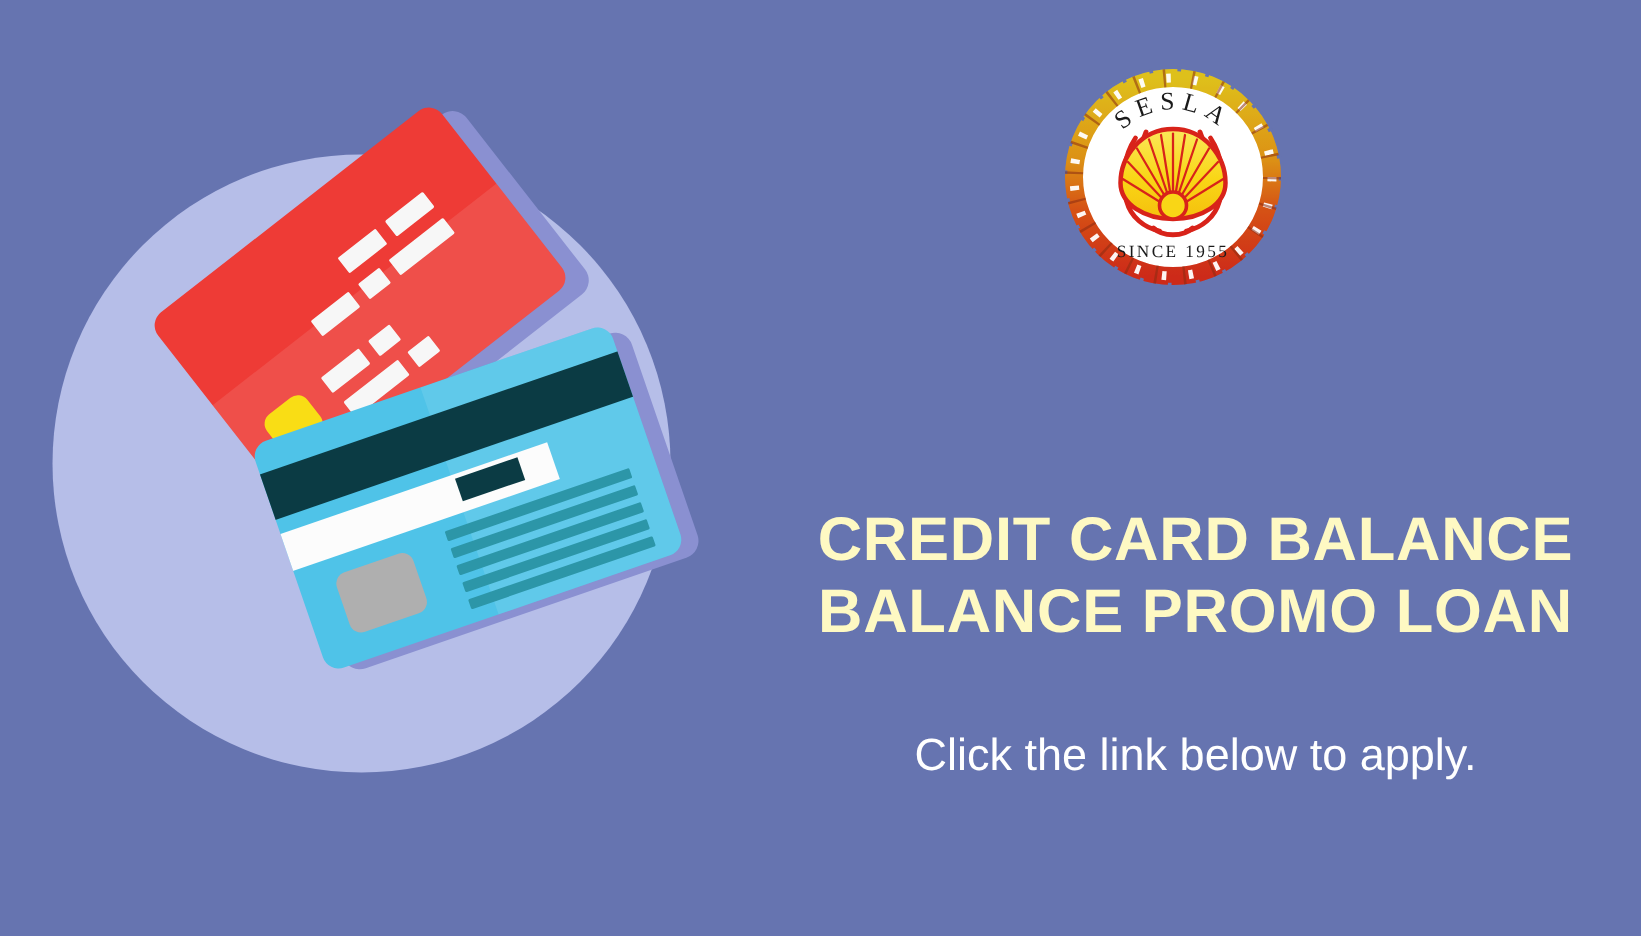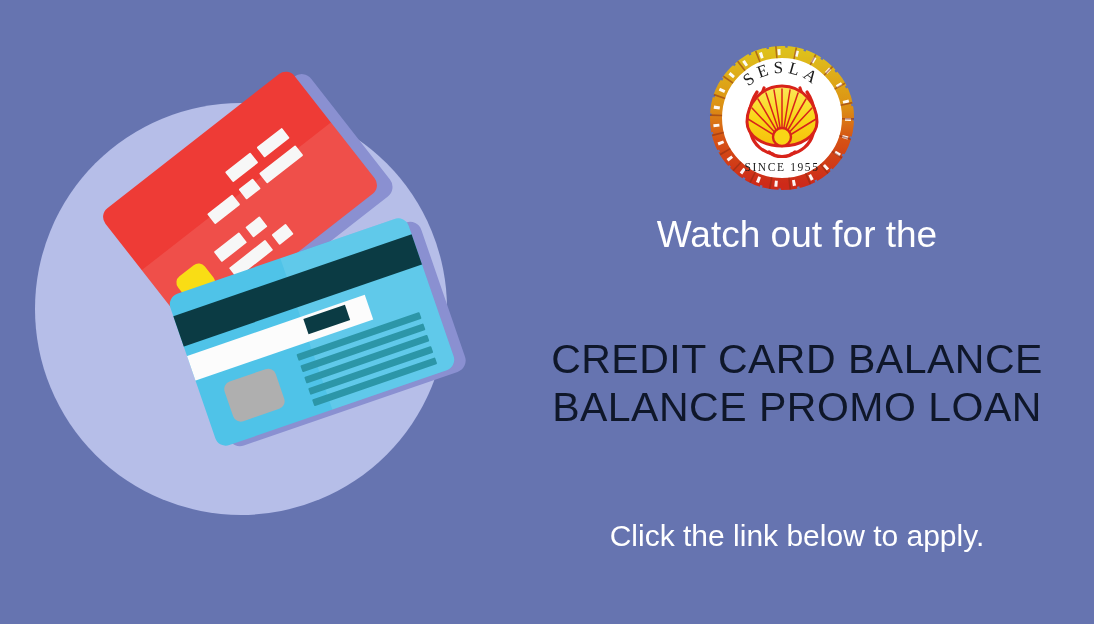--- a/index.html
+++ b/index.html
@@ -189,36 +189,35 @@
     font-weight: 400;
     line-height: 45px;
     letter-spacing: 0px;
   }
   #headline {
     position: absolute;
     left: 0px;
     top: 335px;
     width: 594px;
     text-align: center;
-    color: #0f172a;
+    color: #fef9c3;
     font-size: 41px;
-    font-weight: normal;
+    font-weight: bold;
     line-height: 48px;
     letter-spacing: 0.5px;
   }
   #cta {
     position: absolute;
     left: 0px;
     top: 487px;
     width: 594px;
     text-align: center;
     color: #FFFFFF;
     font-size: 30px;
     font-weight: 500;
-    margin-top: 32px;
   }
 </style>
 </head>
 <body>
 
 <div id="banner">
 
   <div id="illustration">
     <div id="illus-circle"></div>
 
@@ -313,21 +312,20 @@
             <path d="M75 98 L 109 77"></path>
           </g>
           <circle cx="75" cy="95" r="9" fill="#F9D616" stroke="#D8231A" stroke-width="2.4"></circle>
         </g>
 
         <text x="75" y="129" text-anchor="middle" font-family="'Liberation Serif', serif" font-size="11.5" fill="#1A1A1A" letter-spacing="1.6">SINCE 1955</text>
       </svg>
     </div>
 
     <div id="subhead">
-      <div>Watch out for the</div>
     </div>
 
     <div id="headline">
       <div>CREDIT CARD BALANCE</div>
       <div>BALANCE PROMO LOAN</div>
     </div>
 
     <div id="cta">Click the link below to apply.</div>
 
   </div>

